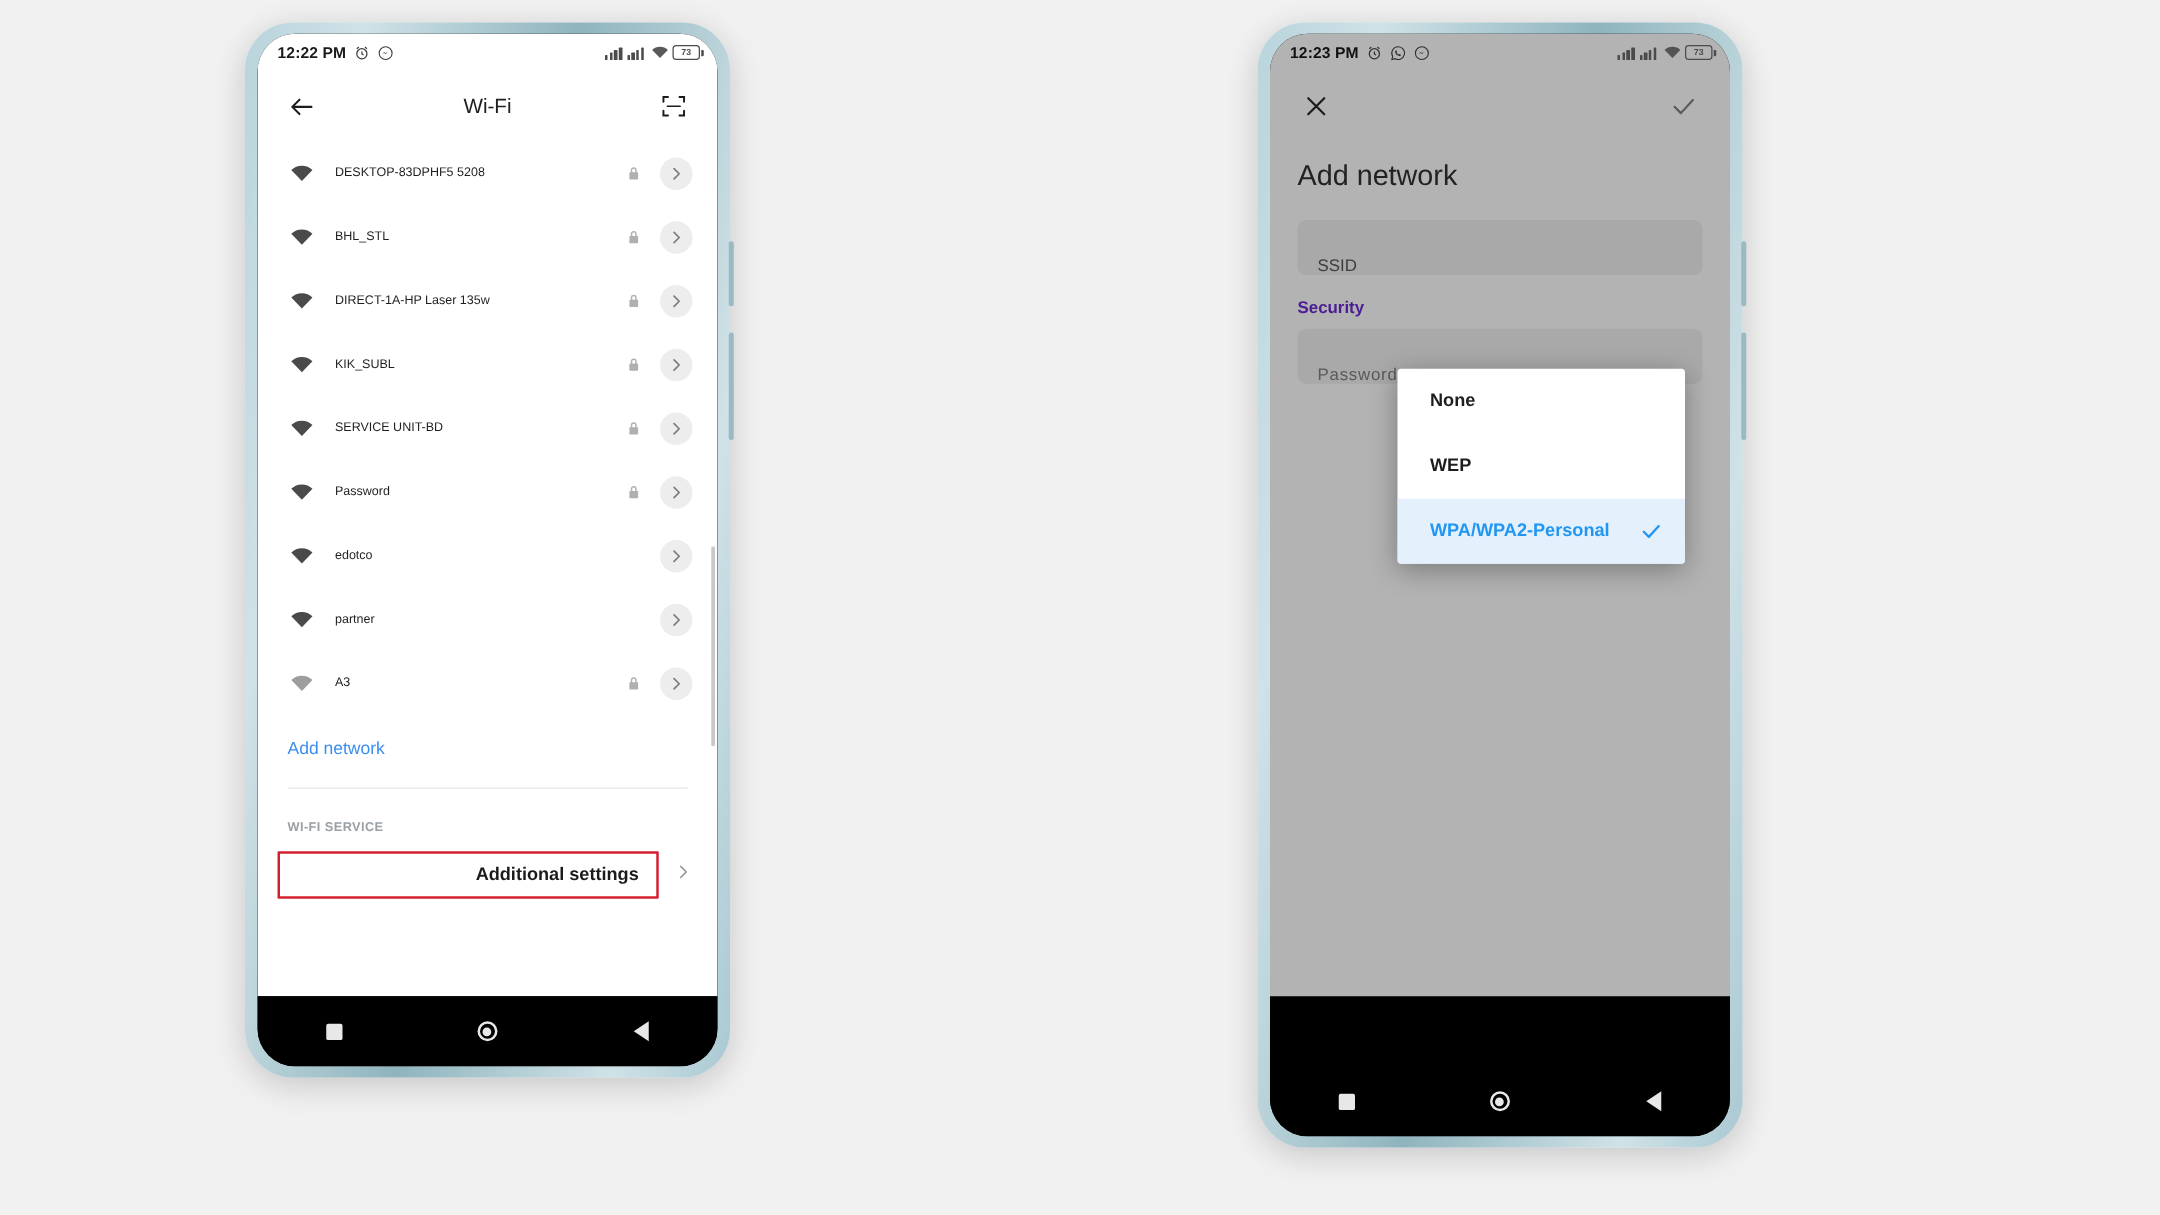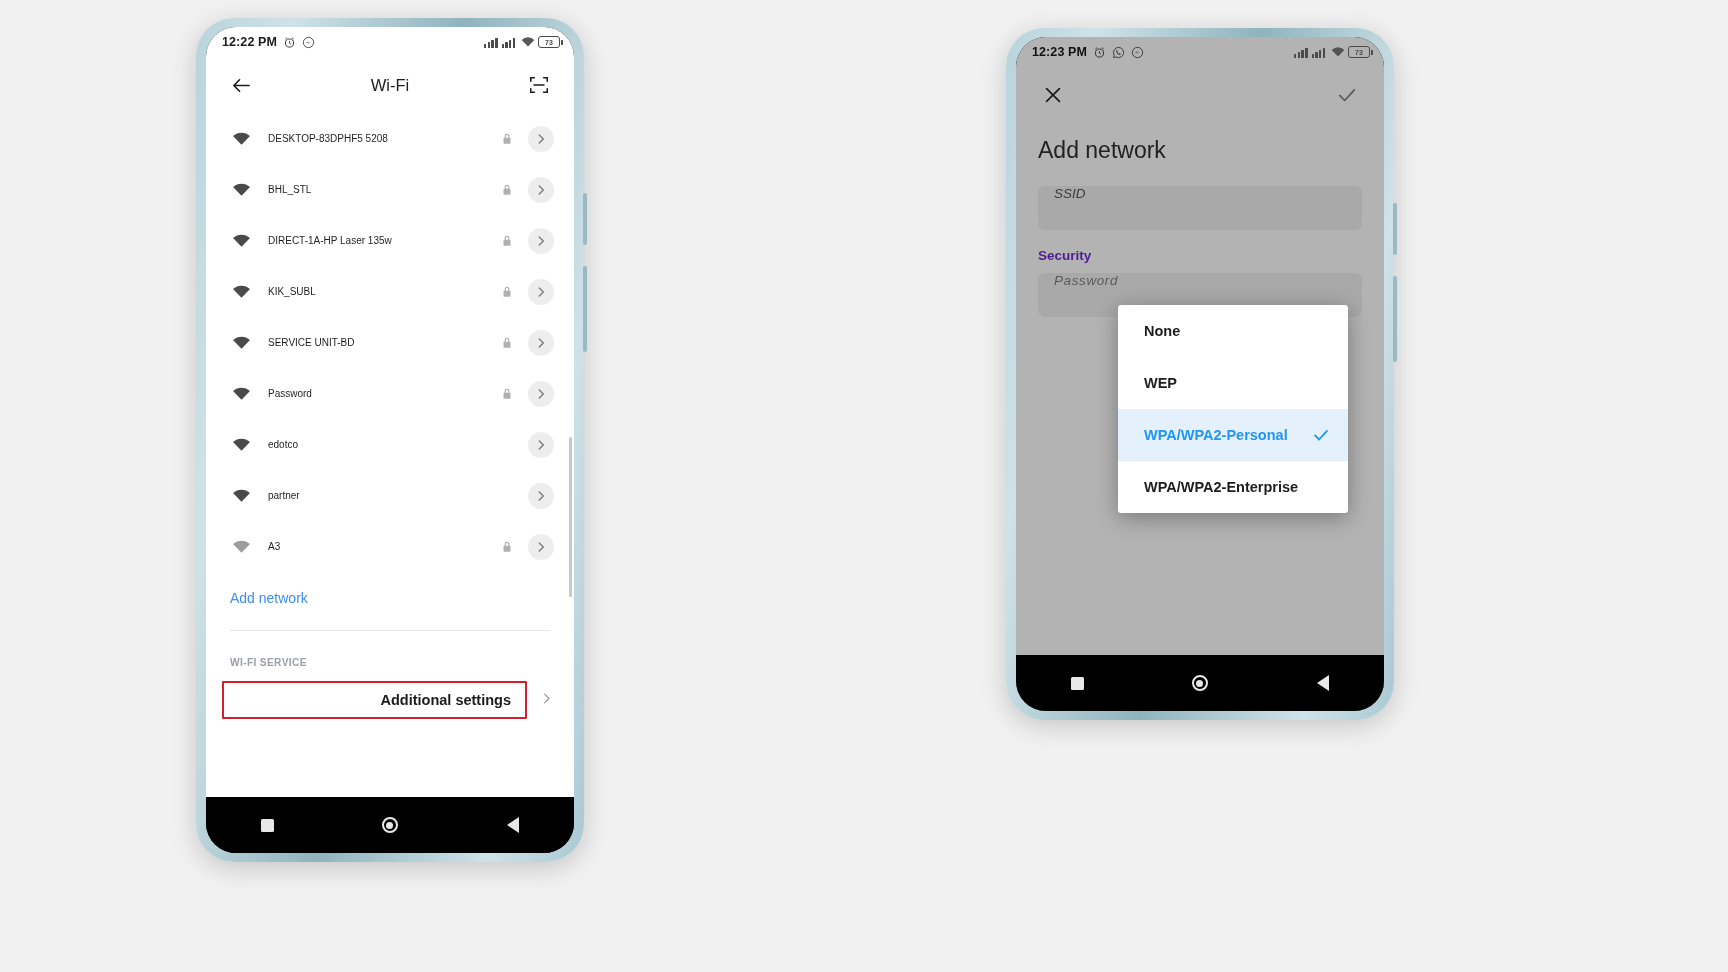--- a/index.html
+++ b/index.html
@@ -114,22 +114,22 @@
   .nav-circle { width: 16px; height: 16px; border: 2px solid #e8e8e8; border-radius: 50%; display: flex; align-items: center; justify-content: center; }
   .nav-circle:after { content: ""; width: 7px; height: 7px; border-radius: 50%; background: #e8e8e8; }
   .nav-tri { width: 0; height: 0; border-top: 8px solid transparent; border-bottom: 8px solid transparent; border-right: 12px solid #e8e8e8; }
 
   
   .addnet-screen { background: #b3b3b3; }
   .an-actionbar { height: 56px; display: flex; align-items: center; padding: 0 22px; }
   .an-title { font-size: 23px; color: #222; padding: 14px 0 22px 22px; font-weight: normal; }
   .an-field {
     margin: 0 22px; height: 44px; background: rgba(160,160,160,.55);
-    border-radius: 7px; display: flex; align-items: flex-start; padding: 0 16px;
-    font-size: 13.5px; color: #3c3c3c; cursor: text; font-style: italic;
+    border-radius: 7px; display: flex; align-items: flex-end; padding: 0 16px;
+    font-size: 13.5px; color: #3c3c3c; cursor: text;
   }
   .an-label { font-size: 13.5px; color: #4c1d95; font-weight: bold; padding: 18px 0 10px 22px; }
   .an-field.pwd { color: #5a5a5a; letter-spacing: .6px; }
 
   
   .dropdown {
     position: absolute; background: #fff; border-radius: 3px;
     box-shadow: 0 5px 22px rgba(0,0,0,.32); overflow: hidden; z-index: 30;
   }
   .dd-item {
@@ -399,21 +399,21 @@
         <div class="nav-btn">
             <span class="nav-circle"></span>
           </div>
         <div class="nav-btn">
             <span class="nav-tri"></span>
           </div>
       </div>
     </div>
   </div>
 
-  <div class="phone" style="left:1006px; top:28px; width:388px; height:692px;">
+  <div class="phone" style="left:1006px; top:18px; width:388px; height:900px;">
     <div class="side-btn" style="right:-3px; top:175px; height:52px;"></div>
     <div class="side-btn" style="right:-3px; top:248px; height:86px;"></div>
 
     <div class="phone-inner">
       <div class="screen addnet-screen" style="top:0; height:770px;">
 
         <div class="statusbar dark">
           <div class="sb-left">
             <span>12:23 PM</span>
             <span class="sb-ico">
@@ -494,23 +494,20 @@
             <span>WEP</span>
           </div>
           <div class="dd-item sel">
             <span>WPA/WPA2-Personal</span>
             <span class="dd-check">
               <svg viewBox="0 0 24 24" width="18" height="18" fill="none" stroke="#2196f3" stroke-width="2.4" stroke-linecap="round" stroke-linejoin="round">
                   <path d="M4 12.5 9.5 18 20 6.5"></path>
                 </svg>
             </span>
           </div>
-          <div class="dd-item">
-            <span>WPA/WPA2-Enterprise</span>
-          </div>
         </div>
       </div>
 
       <div class="navbar">
         <div class="nav-btn">
             <span class="nav-sq"></span>
           </div>
         <div class="nav-btn">
             <span class="nav-circle"></span>
           </div>

